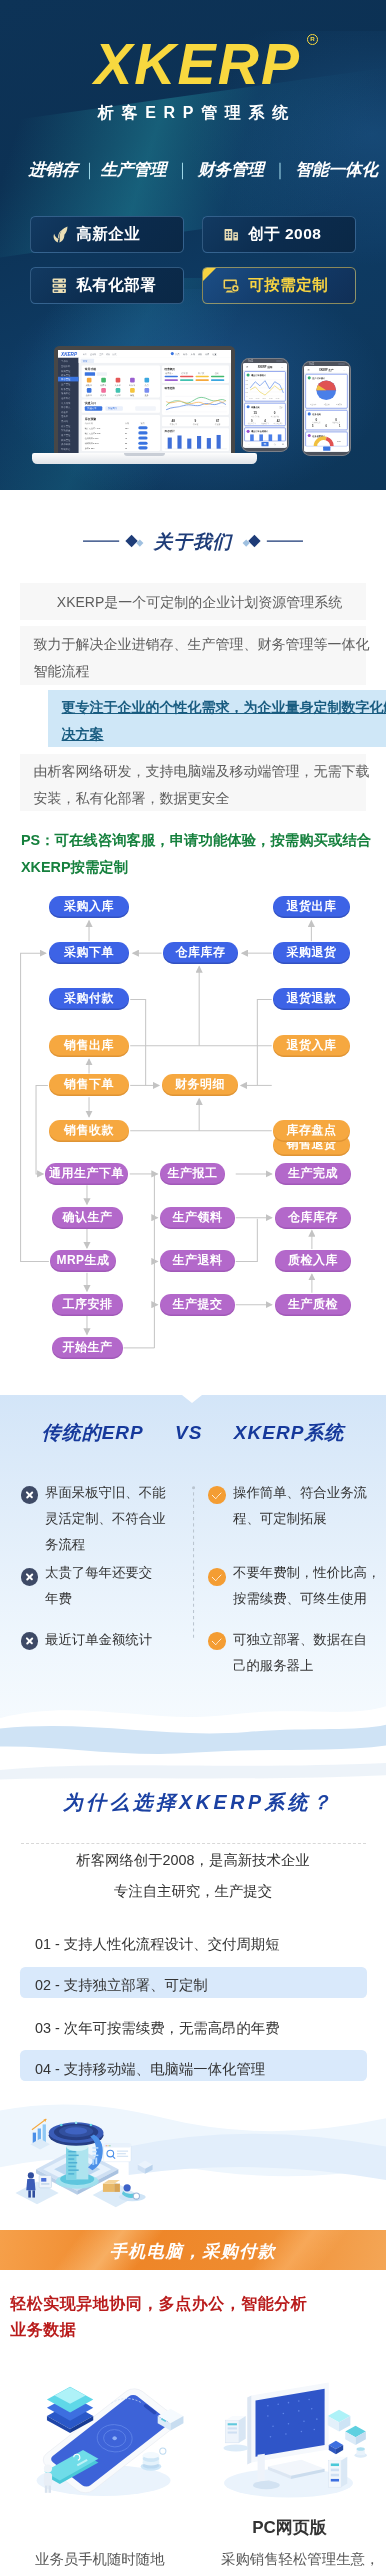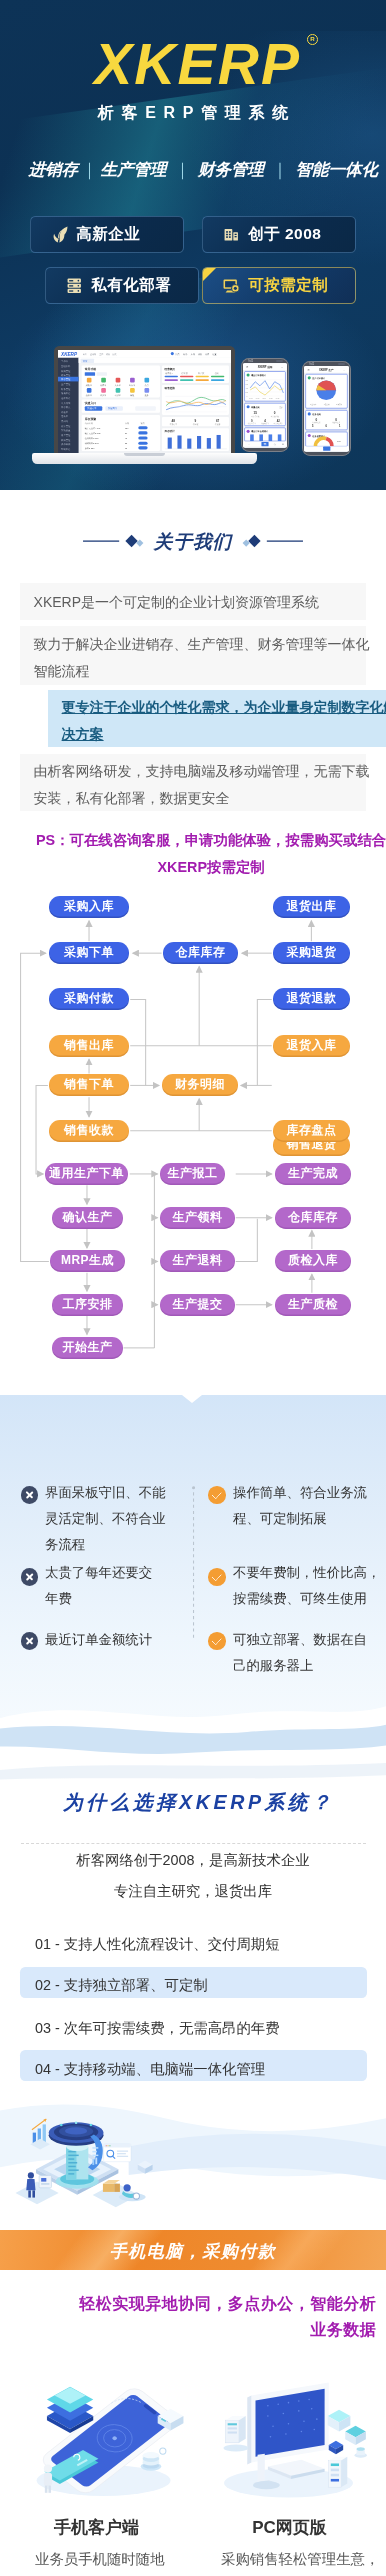--- a/index.html
+++ b/index.html
@@ -55,21 +55,21 @@
   .phone { position:absolute; background:#4d525c; border-radius:8.2px; padding:5.2px 2.1px 4.1px 2.1px; box-shadow:inset 0 0 0 1px #7b8089;}
   .pscreen { position:relative; width:100%; height:100%; background:#eef1f5; border-radius:2.1px; overflow:hidden;}
 
   
   .sec-title { position:absolute; width:386px; text-align:center; color:#1e3c78;
     font-weight:bold; font-style:italic; font-size:17.5px; letter-spacing:1px;}
   .about-band { position:absolute; left:19.6px; width:346px; background:#f7f7f7; }
   .about-band p { font-size:14px; color:#5d5d5d; line-height:27px; padding:0 0 0 14px; white-space:nowrap;}
   .hl-band { position:absolute; left:19.6px; width:346px; background:#cfe7f7;margin-left:28px;}
   .hl-band p { font-size:14px; color:#195c80; font-weight:bold; line-height:27px; padding-left:14px; text-decoration:underline; white-space:nowrap;}
-  .ps { position:absolute; left:36px; color:#a21caf; font-size:14.4px; font-weight:bold; line-height:27px; white-space:nowrap;text-align:center;}
+  .ps { position:absolute; left:21px; color:#15803d; font-size:14.4px; font-weight:bold; line-height:27px; white-space:nowrap;}
 
   
   .pill { position:absolute; height:21.6px; border-radius:10.8px; color:#fff; font-weight:bold;
     font-size:12px; display:flex; align-items:center; justify-content:center; letter-spacing:0.5px;}
   .pb { background:#3d63e6; box-shadow:inset 0 -1.5px 0 rgba(0,0,30,0.18);}
   .po { background:#f6a840; box-shadow:inset 0 -1.5px 0 rgba(120,60,0,0.18);}
   .pp { background:#b368ca; box-shadow:inset 0 -1.5px 0 rgba(60,0,80,0.15);}
 
   
   .vs-sec { position:absolute; left:0; top:1395px; width:386px; height:323px;
@@ -96,22 +96,22 @@
 
   
   .oband { position:absolute; left:0; top:2230px; width:386px; height:40px;
     background:linear-gradient(100deg,#f6a04a 0%,#ee8527 35%,#ef8c30 65%,#f4a656 100%); overflow:hidden;}
   .oband .ob1 { position:absolute; left:46px; top:-15.5px; width:124px; height:72px; background:linear-gradient(100deg,rgba(255,255,255,0) 20%,rgba(255,210,150,0.5) 50%,rgba(255,255,255,0) 80%); transform:skewX(-30deg);}
   .oband .ob2 { position:absolute; left:247px; top:-15.5px; width:103px; height:72px; background:linear-gradient(100deg,rgba(255,255,255,0) 20%,rgba(255,190,120,0.45) 50%,rgba(255,255,255,0) 80%); transform:skewX(-30deg);}
   .oband .otxt { position:absolute; top:10.3px; width:386px; text-align:center; color:#fff;
     font-weight:bold; font-style:italic; font-size:17px; letter-spacing:1.5px;}
 
   
-  .bt-head { position:absolute; left:10.3px; top:2291px; width:366px; color:#a21caf; font-size:16px;
-    font-weight:bold; line-height:26px; letter-spacing:0.5px;text-align:right;}
+  .bt-head { position:absolute; left:10.3px; top:2291px; width:366px; color:#b91c1c; font-size:16px;
+    font-weight:bold; line-height:26px; letter-spacing:0.5px;}
   .cap { position:absolute; font-size:17px; font-weight:bold; color:#333; text-align:center;}
   .bpara { position:absolute; font-size:14.4px; color:#555; line-height:26px;}
 </style>
 </head>
 <body>
 <div class="page">
 
   <div class="hero">
     <div class="beam2"></div>
     <div class="beam1"></div>
@@ -139,21 +139,21 @@
         <rect x="13.5" y="12" width="3.5" height="3" fill="#0d3059"></rect>
         <rect x="8" y="17" width="3.5" height="3" fill="#0d3059"></rect>
         <rect x="13.5" y="17" width="3.5" height="3" fill="#0d3059"></rect>
         <rect x="8" y="22" width="3.5" height="3" fill="#0d3059"></rect>
         <rect x="13.5" y="22" width="3.5" height="3" fill="#0d3059"></rect>
         <rect x="24.5" y="17" width="4" height="2.5" fill="#0d3059"></rect>
         <rect x="24.5" y="21.5" width="4" height="2.5" fill="#0d3059"></rect>
       </svg>
     <div class="btxt">创于 2008</div>
   </div>
-  <div class="badge" style="left:30px; top:267px;margin-left:15px;">
+  <div class="badge" style="left:30px; top:267px;">
     <svg class="bicon" viewBox="0 0 36 36">
         <rect x="5" y="5" width="26" height="8" rx="2" fill="#ebdfb5"></rect>
         <rect x="5" y="15" width="26" height="8" rx="2" fill="#ebdfb5"></rect>
         <rect x="5" y="25" width="26" height="8" rx="2" fill="#ebdfb5"></rect>
         <rect x="8" y="8" width="8" height="2.5" fill="#0d3059"></rect>
         <rect x="8" y="18" width="8" height="2.5" fill="#0d3059"></rect>
         <rect x="8" y="28" width="8" height="2.5" fill="#0d3059"></rect>
         <circle cx="26" cy="9" r="1.6" fill="#0d3059"></circle>
         <circle cx="26" cy="19" r="1.6" fill="#0d3059"></circle>
         <circle cx="26" cy="29" r="1.6" fill="#0d3059"></circle>
@@ -481,21 +481,21 @@
       <path d="M96 9 L108 21 L96 33 L84 21 Z" fill="#1e3c78"></path>
       <path d="M112 18 L119 25 L112 32 L105 25 Z" fill="#9fc0e0"></path>
       <text x="215" y="34" text-anchor="middle" font-size="36" font-weight="bold" font-style="italic" fill="#1e3c78" letter-spacing="2">关于我们</text>
       <path d="M334 9 L346 21 L334 33 L322 21 Z" fill="#1e3c78"></path>
       <path d="M318 18 L325 25 L318 32 L311 25 Z" fill="#9fc0e0"></path>
       <rect x="358" y="20" width="70" height="2.5" fill="#1e3c78"></rect>
     </svg>
   </div>
 
   <div class="about-band" style="top:583px; height:37px;">
-      <p style="padding-top:5.7px; line-height:26px;">XKERP是一个可定制的企业计划资源管理系统</p>
+      <p style="padding-top:5.7px; line-height:26px;text-align:center;">XKERP是一个可定制的企业计划资源管理系统</p>
     </div>
   <div class="about-band" style="top:626px; height:59px;">
       <p style="padding-top:4.6px;">致力于解决企业进销存、生产管理、财务管理等一体化<br>智能流程</p>
     </div>
   <div class="hl-band" style="top:690px; height:57px;">
       <p style="padding-top:3.6px;">更专注于企业的个性化需求，为企业量身定制数字化解<br>决方案</p>
     </div>
   <div class="about-band" style="top:754px; height:57px;">
       <p style="padding-top:3.6px;">由析客网络研发，支持电脑端及移动端管理，无需下载<br>安装，私有化部署，数据更安全</p>
     </div>
@@ -553,35 +553,36 @@
   <div class="pill pb" style="left:273px; top:988px; width:77px;">退货退款</div>
   <div class="pill po" style="left:49px; top:1035px; width:80px;">销售出库</div>
   <div class="pill po" style="left:49px; top:1074px; width:80px;">销售下单</div>
   <div class="pill po" style="left:49px; top:1120px; width:80px;">销售收款</div>
   <div class="pill po" style="left:162px; top:1074px; width:76px;">财务明细</div>
   <div class="pill po" style="left:273px; top:1035px; width:77px;">退货入库</div>
   <div class="pill po" style="left:273px; top:1134px; width:77px;">销售退货</div>
   <div class="pill po" style="left:273px; top:1120px; width:77px;">库存盘点</div>
   <div class="pill pp" style="left:45px; top:1163px; width:83px;">通用生产下单</div>
   <div class="pill pp" style="left:52px; top:1207px; width:71px;">确认生产</div>
-  <div class="pill pp" style="left:50px; top:1250px; width:75px;">MRP生成</div>
+  <div class="pill pp" style="left:50px; top:1250px; width:66px;">MRP生成</div>
   <div class="pill pp" style="left:52px; top:1294px; width:71px;border-radius:10px;">工序安排</div>
   <div class="pill pp" style="left:52px; top:1337px; width:71px;">开始生产</div>
   <div class="pill pp" style="left:160px; top:1163px; width:65px;">生产报工</div>
   <div class="pill pp" style="left:160px; top:1207px; width:75px;">生产领料</div>
   <div class="pill pp" style="left:160px; top:1250px; width:75px;">生产退料</div>
   <div class="pill pp" style="left:160px; top:1294px; width:75px;">生产提交</div>
   <div class="pill pp" style="left:275px; top:1163px; width:76px;">生产完成</div>
   <div class="pill pp" style="left:275px; top:1207px; width:76px;">仓库库存</div>
   <div class="pill pp" style="left:275px; top:1250px; width:76px;">质检入库</div>
   <div class="pill pp" style="left:275px; top:1294px; width:76px;">生产质检</div>
   </div>
 
   <div class="vs-sec"></div>
   <div class="vs-notch"></div>
+  <div class="vs-title">传统的ERP&nbsp;&nbsp;&nbsp;&nbsp;&nbsp;VS&nbsp;&nbsp;&nbsp;&nbsp;&nbsp;XKERP系统</div>
 
   <div class="ic-x" style="left:20.6px; top:1486px;"></div>
   <div class="vs-item" style="left:45px; top:1480px;">界面呆板守旧、不能<br>灵活定制、不符合业<br>务流程</div>
   <div class="ic-ok" style="left:208px; top:1486px;"></div>
   <div class="vs-item" style="left:233px; top:1480px;">操作简单、符合业务流<br>程、可定制拓展</div>
 
   <div class="ic-x" style="left:20.6px; top:1568px;"></div>
   <div class="vs-item" style="left:45px; top:1560px;">太贵了每年还要交<br>年费</div>
   <div class="ic-ok" style="left:208px; top:1568px;"></div>
   <div class="vs-item" style="left:233px; top:1560px;">不要年费制，性价比高，<br>按需续费、可终生使用</div>
@@ -598,21 +599,21 @@
 
   <svg class="abs" style="left:0; top:1669px;" width="386" height="124" viewBox="0 0 750 240">
     <path d="M0 95 C 150 55 300 108 450 88 C 580 72 680 95 750 72 L750 240 L0 240 Z" fill="#ffffff"></path>
     <path d="M0 115 C 180 98 320 135 480 122 C 600 112 690 122 750 108 L750 148 C 650 162 520 152 380 162 C 240 172 120 148 0 150 Z" fill="#cfe3f5"></path>
     <path d="M0 196 C 200 176 420 196 750 182 L750 206 C 500 218 220 208 0 214 Z" fill="#e9f0f7" opacity="0.8"></path>
   </svg>
 
   <div class="why-title">为什么选择XKERP系统？</div>
   <div class="why-line"></div>
   <div class="why-p" style="top:1851px;">析客网络创于2008，是高新技术企业</div>
-  <div class="why-p" style="top:1882px;">专注自主研究，退货出库</div>
+  <div class="why-p" style="top:1882px;">专注自主研究，生产提交</div>
 
   <div class="why-item" style="top:1935px;">01 - 支持人性化流程设计、交付周期短</div>
   <div class="why-band" style="top:1967px;"></div>
   <div class="why-item" style="top:1976px;">02 - 支持独立部署、可定制</div>
   <div class="why-item" style="top:2019px;">03 - 次年可按需续费，无需高昂的年费</div>
   <div class="why-band" style="top:2050px;"></div>
   <div class="why-item" style="top:2060px;">04 - 支持移动端、电脑端一体化管理</div>
 
   <svg class="abs" id="illu1" style="left:0px; top:2090px;" width="386" height="140" viewBox="0 0 750 272">
 
@@ -839,19 +840,18 @@
  <rect x="242" y="242" width="16" height="5" fill="#3d6fe0"></rect>
 </g>
 
 <g>
  <ellipse cx="300" cy="196" rx="12" ry="5" fill="#dcebf8"></ellipse>
  <rect x="292" y="184" width="16" height="12" fill="#e8f2fb"></rect>
  <ellipse cx="300" cy="184" rx="8" ry="3.5" fill="#aee0f0"></ellipse>
 </g>
 </svg>
 
-  <div class="cap" style="left:0px; top:2516px; width:193px;">手机客户端</div>
   <div class="cap" style="left:193px; top:2516px; width:193px;">PC网页版</div>
   <div class="bpara" style="left:35px; top:2546px;">业务员手机随时随地<br>开单、轻松管理 客户、<br>销售分析一目了然</div>
   <div class="bpara" style="left:221px; top:2546px;">采购销售轻松管理生意，<br>多报表分析业务数据</div>
 
 </div>
 
 
 </body></html>

